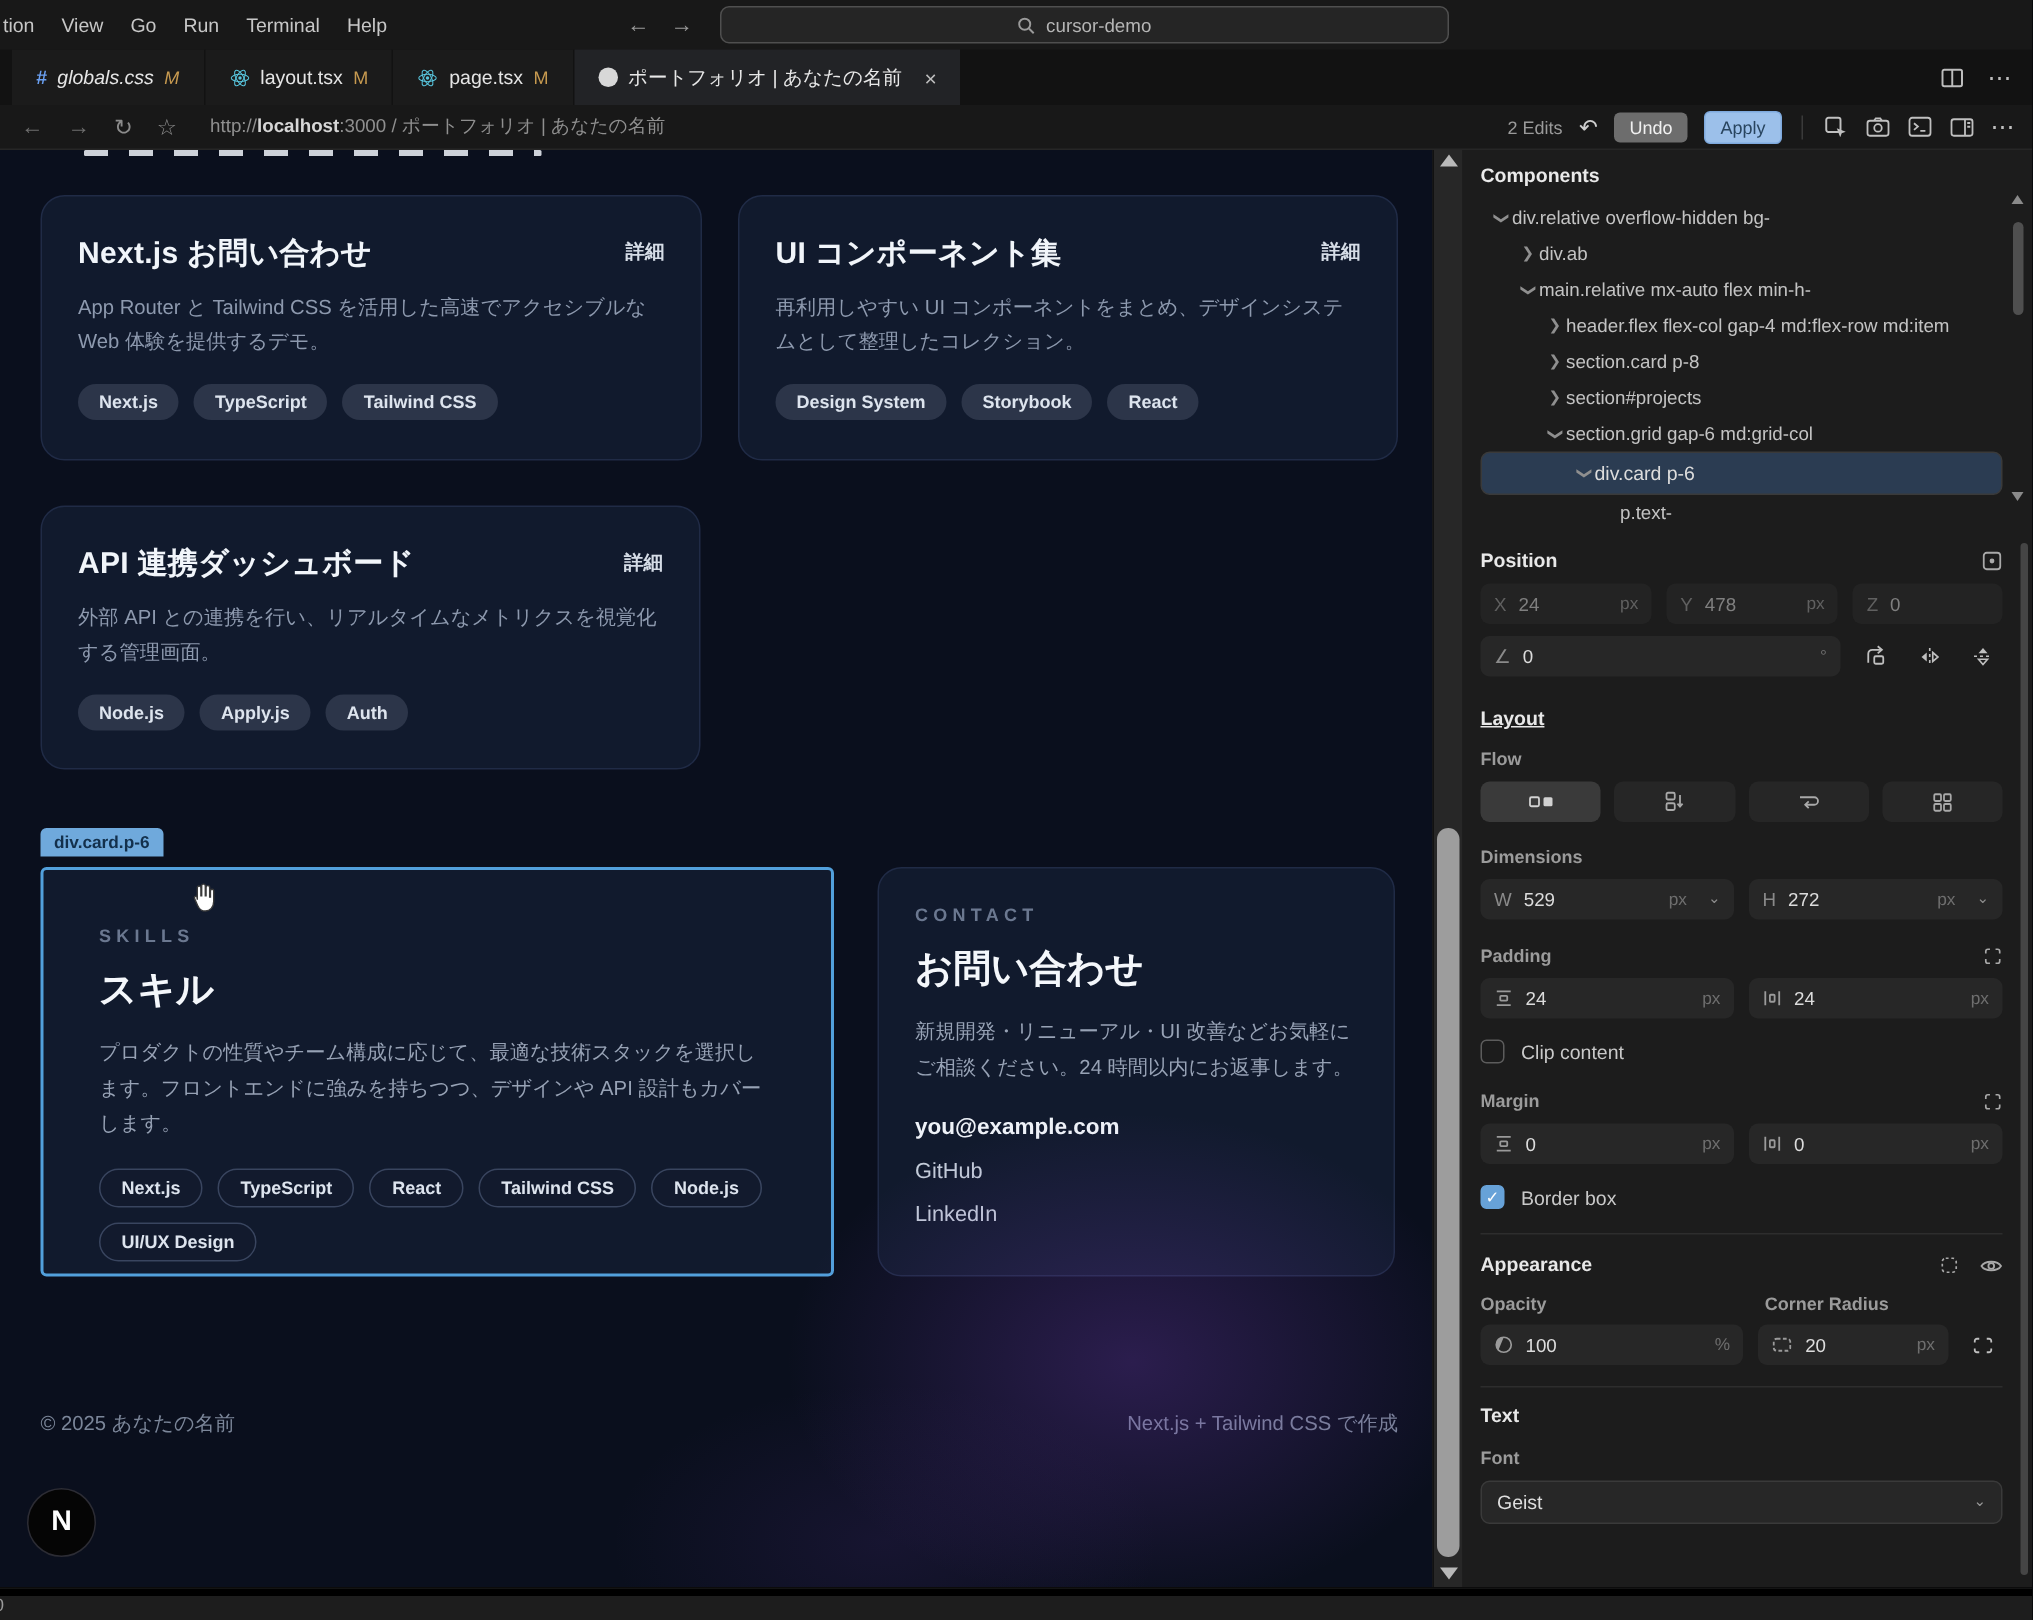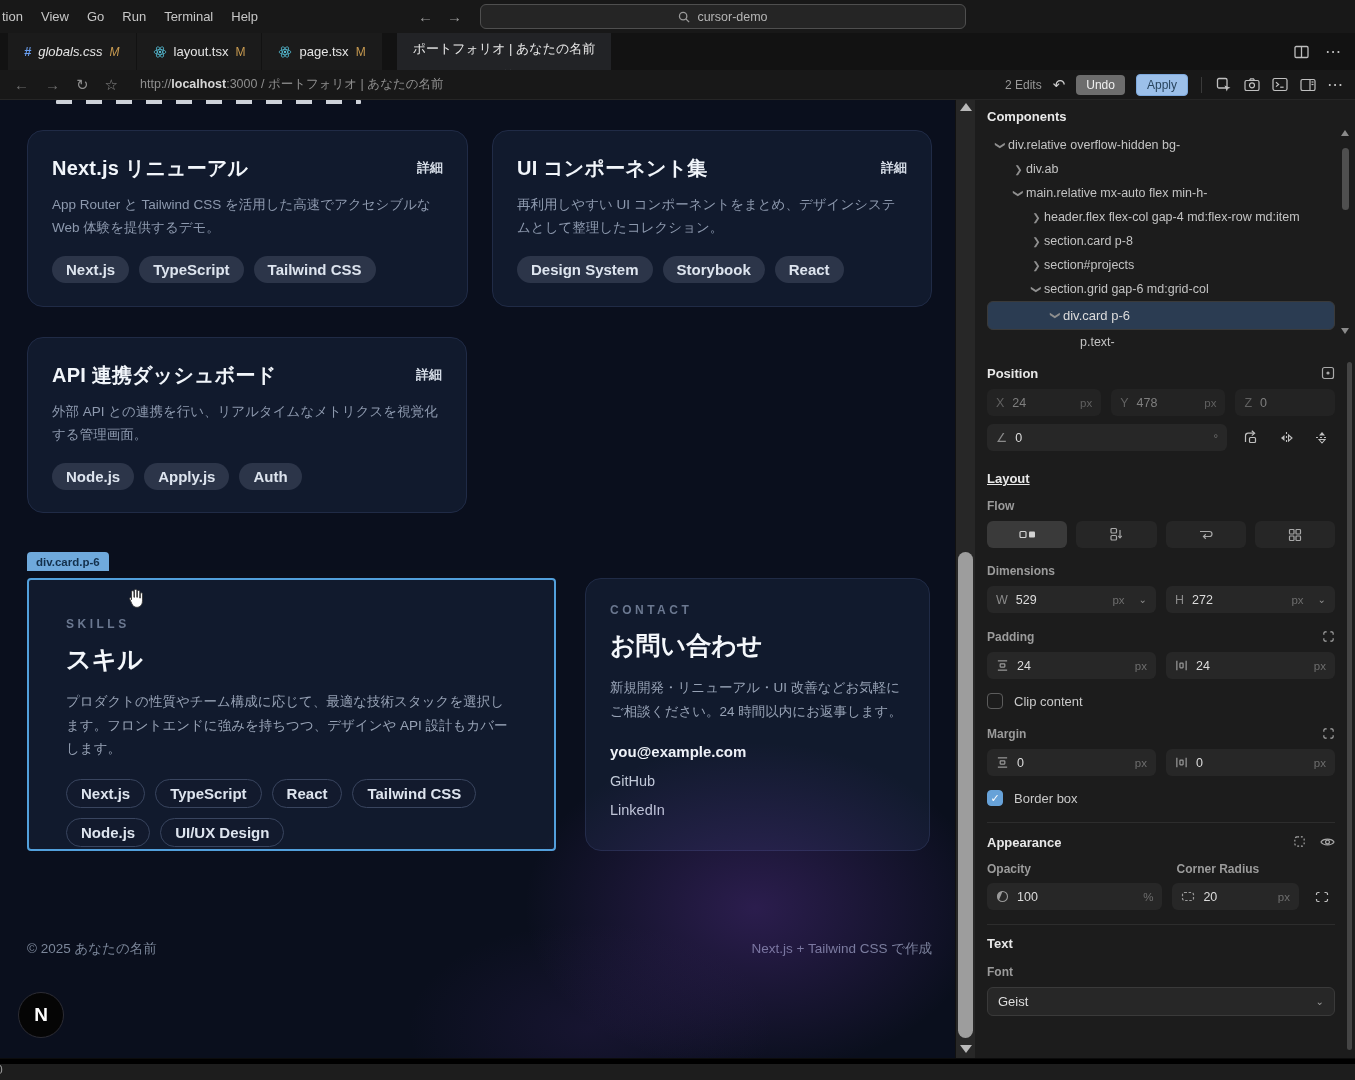--- a/index.html
+++ b/index.html
@@ -53,21 +53,21 @@
   .page::before{content:"";position:absolute;left:330px;bottom:-120px;width:520px;height:300px;
     background:radial-gradient(closest-side,rgba(90,50,150,0.16),rgba(90,50,150,0) 70%);pointer-events:none;}
   .top-sliver{position:absolute;top:0;left:56px;width:305px;height:4px;opacity:.92;border-radius:1px;
     background:repeating-linear-gradient(90deg,#dfe3ea 0 16px,transparent 16px 30px);}
   .card{position:absolute;background:#111a2d;border:1px solid #202b46;border-radius:16px;padding:24px;overflow:hidden;}
   .card-head{display:flex;align-items:flex-start;justify-content:space-between;}
   .card-title{color:#f1f5fa;font-size:20px;font-weight:bold;letter-spacing:.2px;}
   .card-more{color:#d5dce6;font-size:13px;font-weight:bold;margin-top:4px;}
   .card-desc{color:#8d99ae;font-size:13.5px;line-height:1.7;margin-top:12px;}
   .tagrow{display:flex;flex-wrap:wrap;gap:10px;margin-top:16px;}
-  .tag{background:#2c3549;color:#dde4ee;font-size:15px;font-weight:bold;padding:5px 14px;border-radius:999px;white-space:nowrap;}
+  .tag{background:#2c3549;color:#dde4ee;font-size:12px;font-weight:bold;padding:5px 14px;border-radius:999px;white-space:nowrap;}
   .tag.outline{background:rgba(20,28,46,.4);border:1px solid #39455f;}
   .sec-label{color:#6b7890;font-size:12px;font-weight:600;letter-spacing:3.5px;}
   .big-title{color:#f4f7fb;font-size:25px;font-weight:bold;margin-top:12px;}
   .body-desc{color:#97a2b5;font-size:13.5px;line-height:1.75;margin-top:14px;}
   .card.selected{border:2px solid #52a0dc;border-radius:4px;padding:37px;}
   .sel-badge{position:absolute;left:27px;top:452px;background:#6fa9dc;color:#13304c;font-size:11.5px;font-weight:bold;
     padding:4px 9px 3px;border-radius:4px 4px 0 0;}
   .contact-links{margin-top:20px;}
   .c-link{font-size:14.5px;color:#c3ccd9;margin-top:13px;}
   .c-link.first{font-weight:bold;color:#eef2f8;font-size:15px;margin-top:0;}
@@ -94,21 +94,21 @@
   .tree-scroll{position:absolute;right:5px;top:36px;width:9px;}
   .ts-up{position:absolute;top:-6px;left:0;width:0;height:0;border-left:4.5px solid transparent;border-right:4.5px solid transparent;border-bottom:6px solid #8a8a8a;}
   .ts-thumb{position:absolute;top:12px;left:1px;width:7px;height:62px;background:#4f4f4f;border-radius:4px;}
   .ts-down{position:absolute;top:192px;left:0;width:0;height:0;border-left:4.5px solid transparent;border-right:4.5px solid transparent;border-top:6px solid #8a8a8a;}
   .panel-scroll{position:absolute;right:3px;top:262px;width:5px;height:688px;background:#454545;border-radius:3px;}
 
   .ptabs{display:flex;align-items:center;gap:6px;margin-top:7px;padding-bottom:9px;border-bottom:1px solid #2d2d2d;}
   .ptab{font-size:13px;padding:4px 12px;border-radius:5px;color:#6f6f6f;}
   .ptab.active{background:#353535;color:#ececec;font-weight:bold;}
 
-  .sec-h{display:flex;align-items:flex-start;font-size:13px;font-weight:bold;color:#e8e8e8;}
+  .sec-h{display:flex;align-items:flex-end;font-size:13px;font-weight:bold;color:#e8e8e8;}
   .sec-h .hicons{margin-left:auto;display:flex;gap:14px;align-items:center;color:#a9a9a9;}
   .sub-label{font-size:12px;font-weight:600;color:#9b9b9b;}
 
   .inp{background:#272727;border-radius:6px;height:27px;display:flex;align-items:center;padding:0 9px;font-size:12.5px;color:#dcdcdc;gap:8px;}
   .inp .lbl{color:#8a8a8a;}
   .inp .unit{margin-left:auto;color:#6e6e6e;font-size:11.5px;}
   .inp .chv{color:#8f8f8f;font-size:10px;margin-left:6px;}
   .inp.dim{background:#232323;color:#7f7f7f;}
   .inp.dim .lbl,.inp.dim .unit{color:#606060;}
   .row{display:flex;gap:10px;align-items:center;}
@@ -178,21 +178,21 @@
         <svg width="14" height="14" viewBox="0 0 24 24" fill="none" stroke="#58c4dc" stroke-width="1.2">
             <circle cx="12" cy="12" r="2" fill="#58c4dc" stroke="none"></circle>
             <ellipse cx="12" cy="12" rx="10" ry="4.2"></ellipse>
             <ellipse cx="12" cy="12" rx="10" ry="4.2" transform="rotate(60 12 12)"></ellipse>
             <ellipse cx="12" cy="12" rx="10" ry="4.2" transform="rotate(120 12 12)"></ellipse>
           </svg>
       </span>
       <span class="fname">page.tsx</span>
       <span class="mod">M</span>
     </div>
-    <div class="etab active" style="margin-left:14px;flex-direction:column;">
+    <div class="etab active" style="">
       <span class="favicon"></span>
       <span class="title">ポートフォリオ | あなたの名前</span>
       <span class="closex">×</span>
     </div>
     <div class="tabbar-right">
       <span>
         <svg width="15" height="14" viewBox="0 0 15 14" fill="none" stroke="#bdbdbd" stroke-width="1.3">
             <rect x="1" y="1.5" width="13" height="11" rx="1.2"></rect>
             <line x1="7.5" y1="1.5" x2="7.5" y2="12.5"></line>
           </svg>
@@ -249,21 +249,21 @@
     </div>
   </div>
 
   <div class="content">
 
     <div class="page">
       <div class="top-sliver"></div>
 
       <div class="card" style="left:27px;top:30px;width:441px;height:177px;">
         <div class="card-head">
-          <span class="card-title">Next.js リニューアル</span>
+          <span class="card-title">Next.js お問い合わせ</span>
           <span class="card-more">詳細</span>
         </div>
         <div class="card-desc">App Router と Tailwind CSS を活用した高速でアクセシブルな Web 体験を提供するデモ。</div>
         <div class="tagrow">
           <span class="tag">Next.js</span>
           <span class="tag">TypeScript</span>
           <span class="tag">Tailwind CSS</span>
         </div>
       </div>
 

